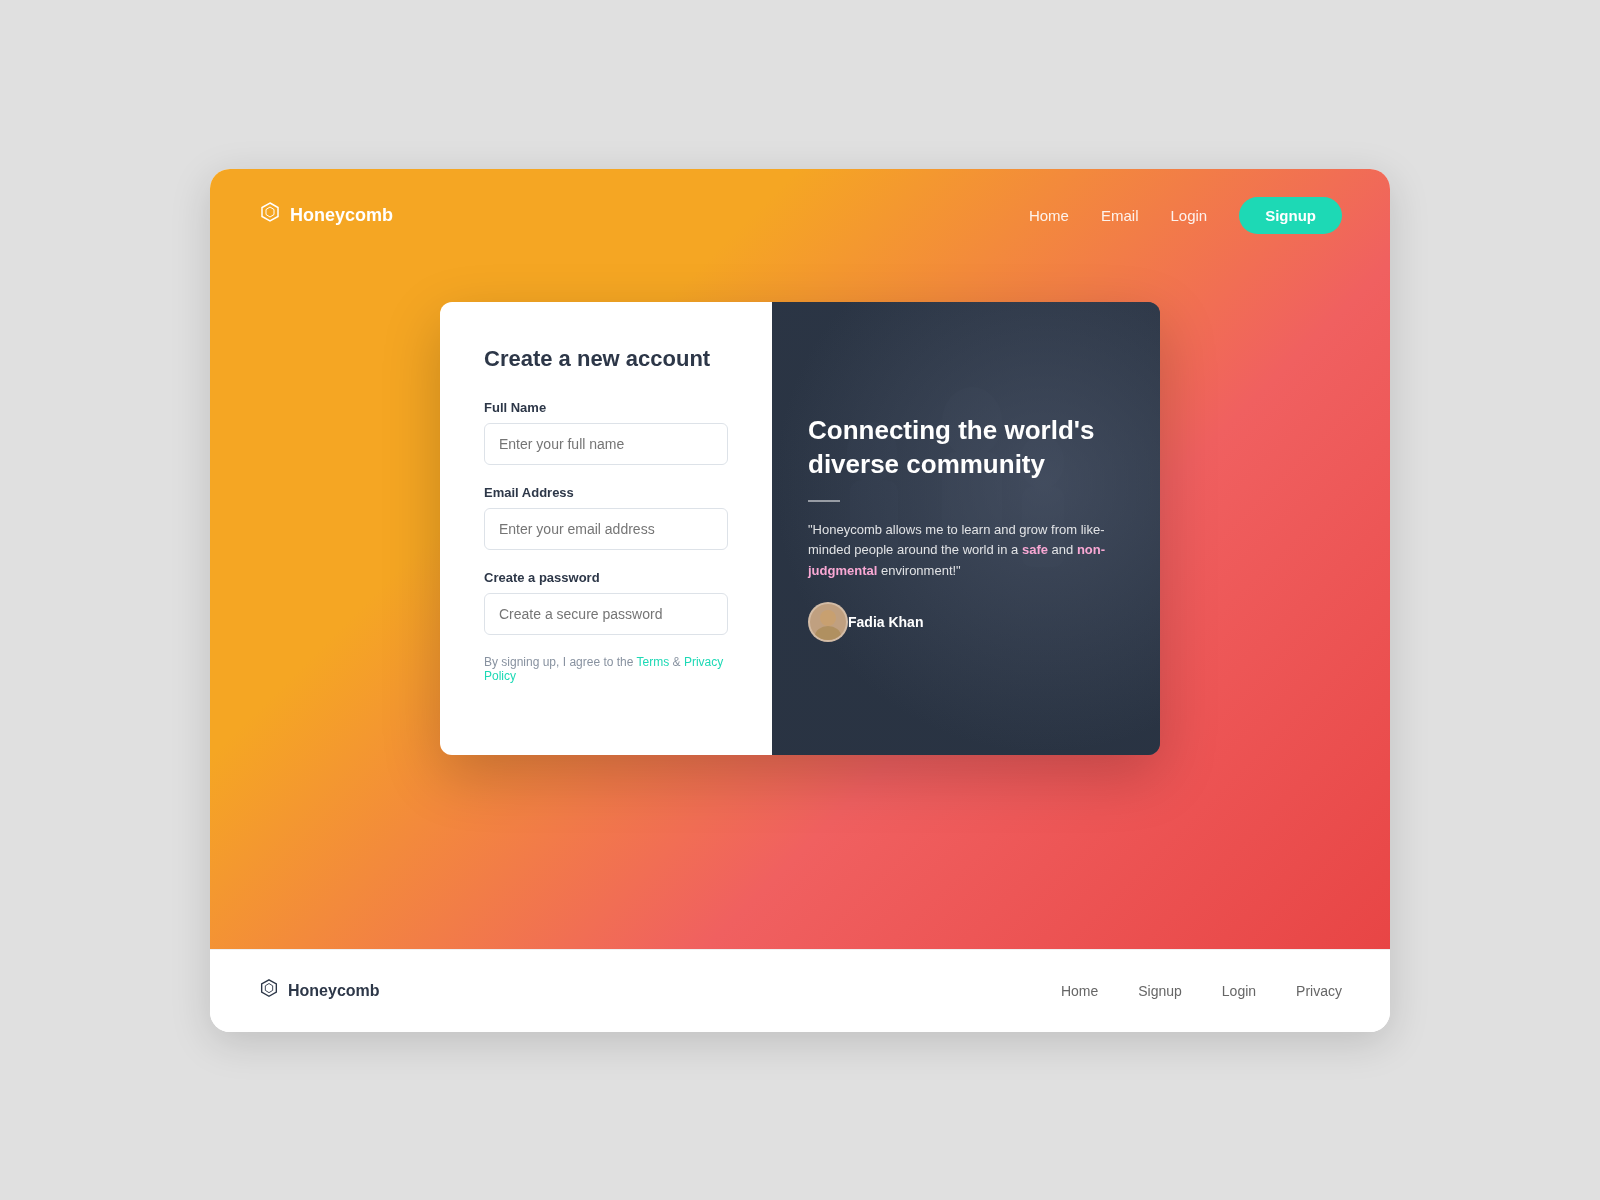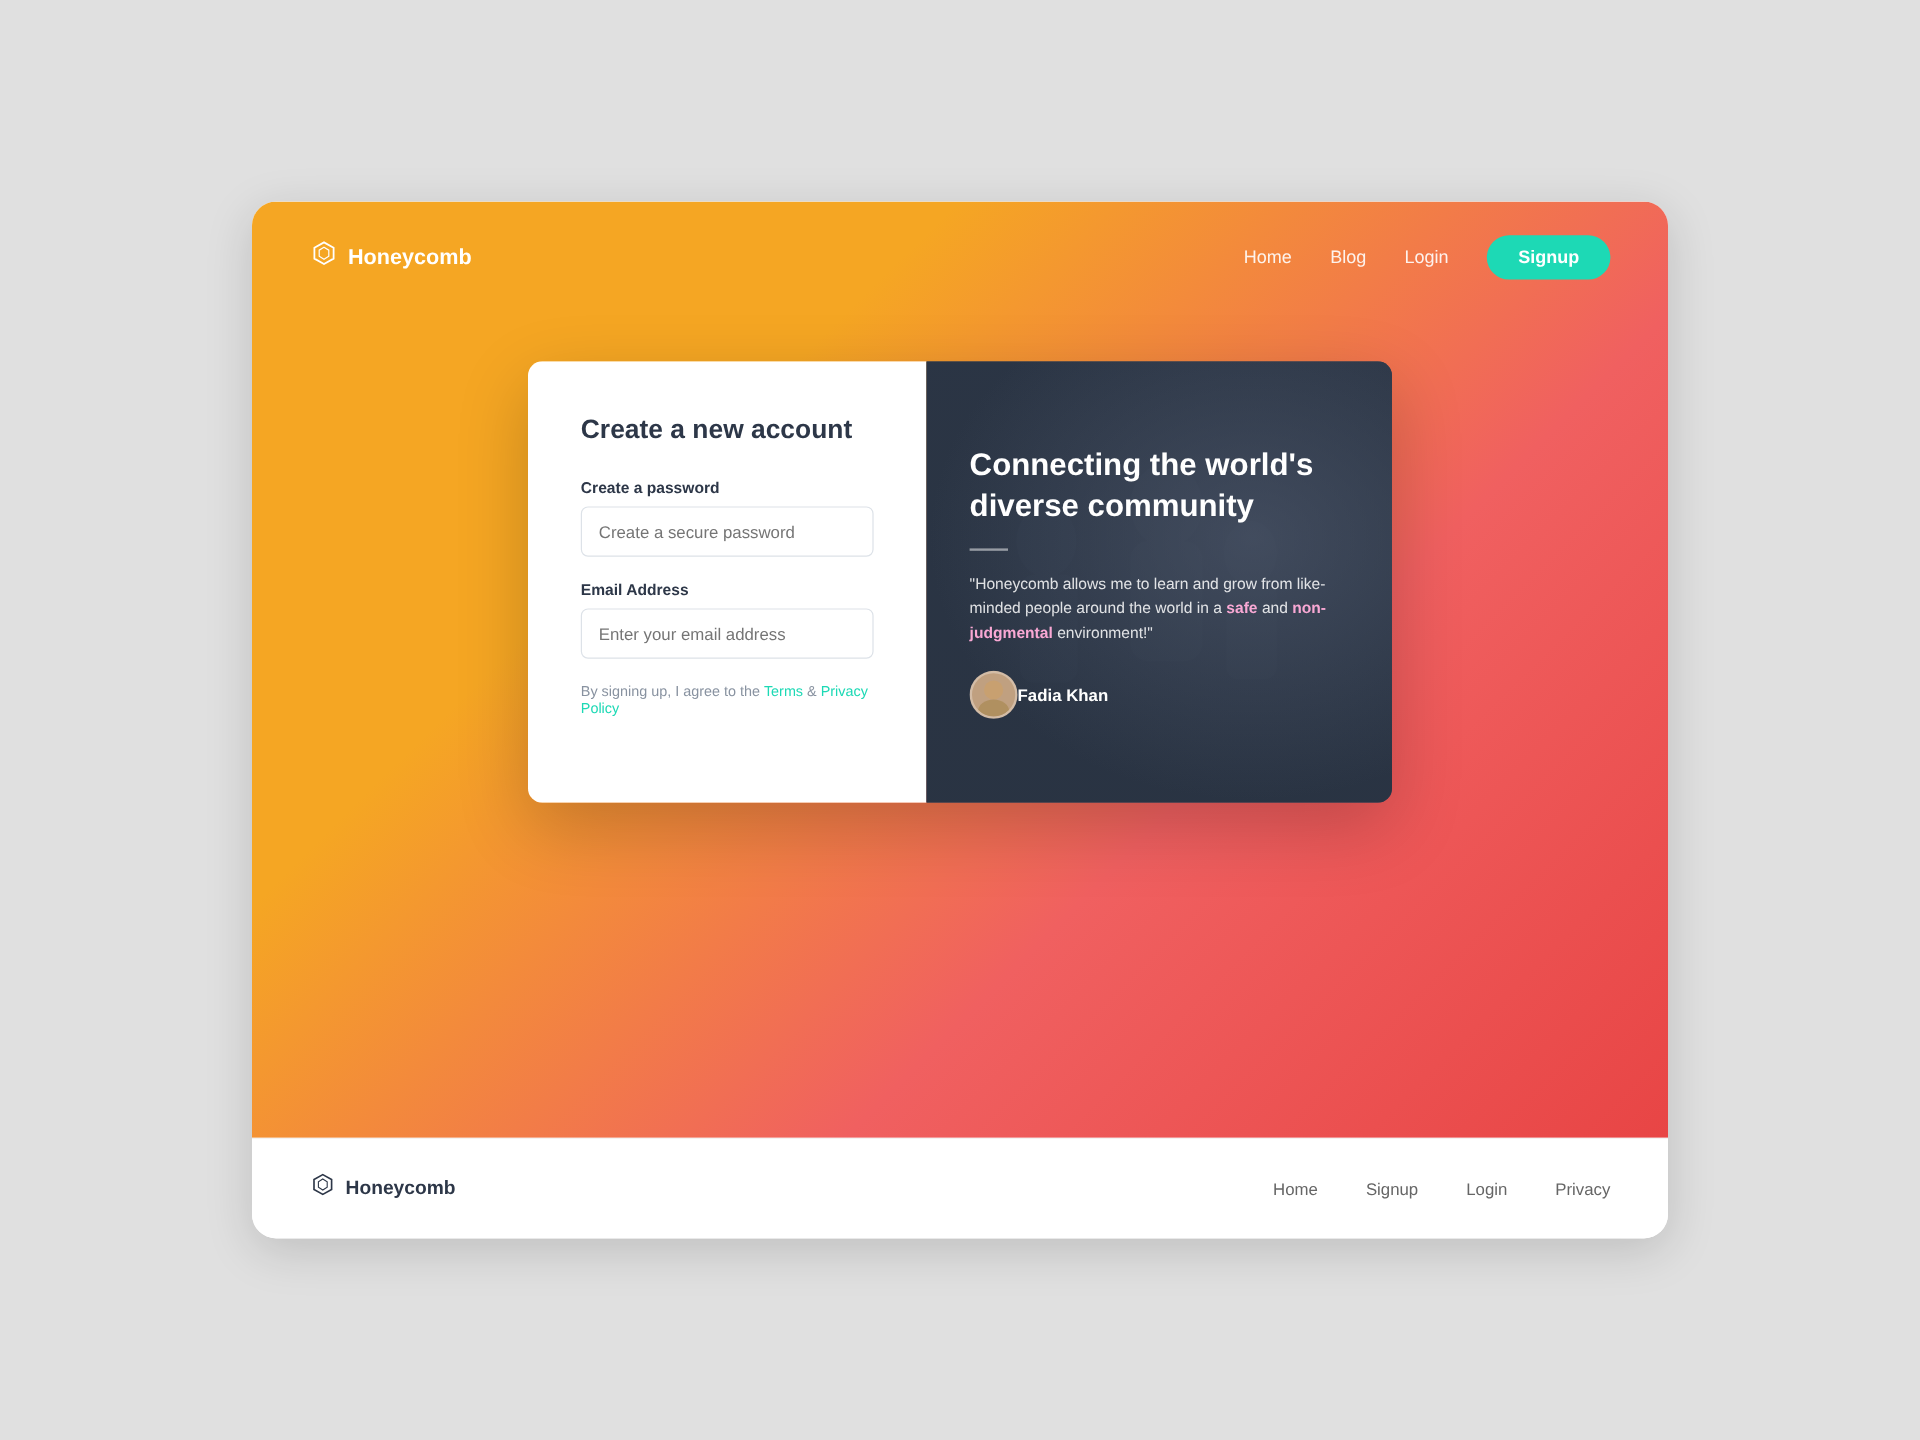--- a/index.html
+++ b/index.html
@@ -255,41 +255,45 @@
         <span class="honeycomb-icon">
           <svg width="24" height="24" viewBox="0 0 24 24" fill="none">
             <polygon points="12,2 20,6.5 20,15.5 12,20 4,15.5 4,6.5" stroke="white" stroke-width="1.5" fill="none"></polygon>
             <polygon points="12,6 16,8.5 16,13.5 12,16 8,13.5 8,8.5" stroke="white" stroke-width="1" fill="none"></polygon>
           </svg>
         </span>
         <span>Honeycomb</span>
       </div>
       <div class="nav-links">
         <a class="nav-link" href="#">Home</a>
-        <a class="nav-link" href="#">Blog</a>
+        <a class="nav-link" href="#">Email</a>
         <a class="nav-link" href="#">Login</a>
         <button class="nav-signup-btn">Signup</button>
       </div>
     </nav>
 
     <div class="card-container">
       <div class="card">
 
         <div class="form-panel">
           <h2 class="form-title">Create a new account</h2>
 
+          <div class="field-group">
+            <label class="field-label">Full Name</label>
+            <input class="field-input" type="text" placeholder="Enter your full name" style="">
+          </div>
+
+          <div class="field-group">
+            <label class="field-label">Email Address</label>
+            <input class="field-input" type="email" placeholder="Enter your email address" style="">
+          </div>
 
           <div class="field-group">
             <label class="field-label">Create a password</label>
             <input class="field-input" type="password" placeholder="Create a secure password" style="">
-          </div>
-
-          <div class="field-group">
-            <label class="field-label">Email Address</label>
-            <input class="field-input" type="email" placeholder="Enter your email address" style="">
           </div>
 
           <p class="terms-text">
             <span>By signing up, I agree to the </span><a class="terms-link" href="#">Terms</a><span> &amp; </span><a class="terms-link" href="#">Privacy Policy</a>
           </p>
 
         </div>
 
         <div class="info-panel">
 

